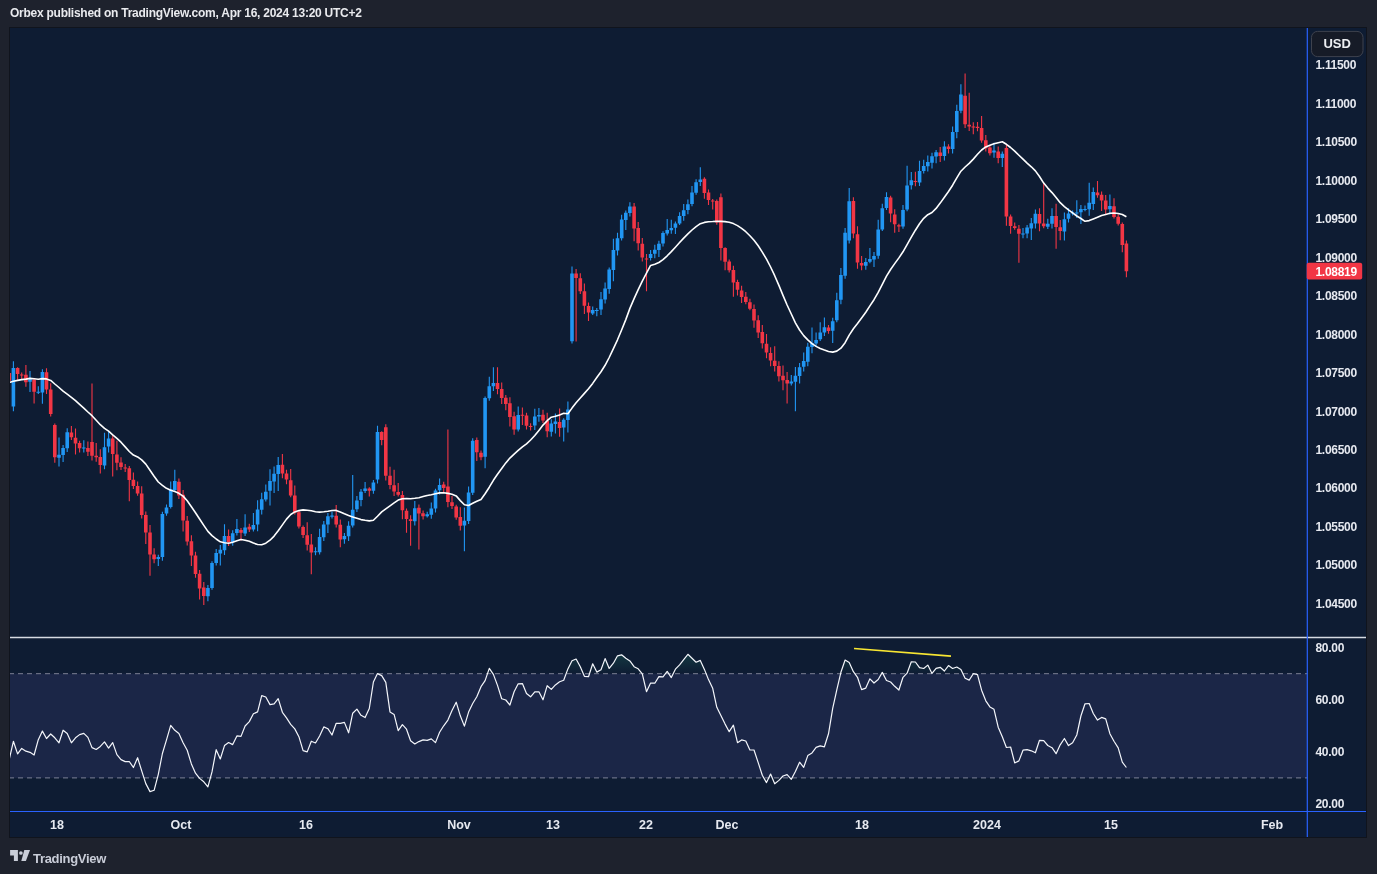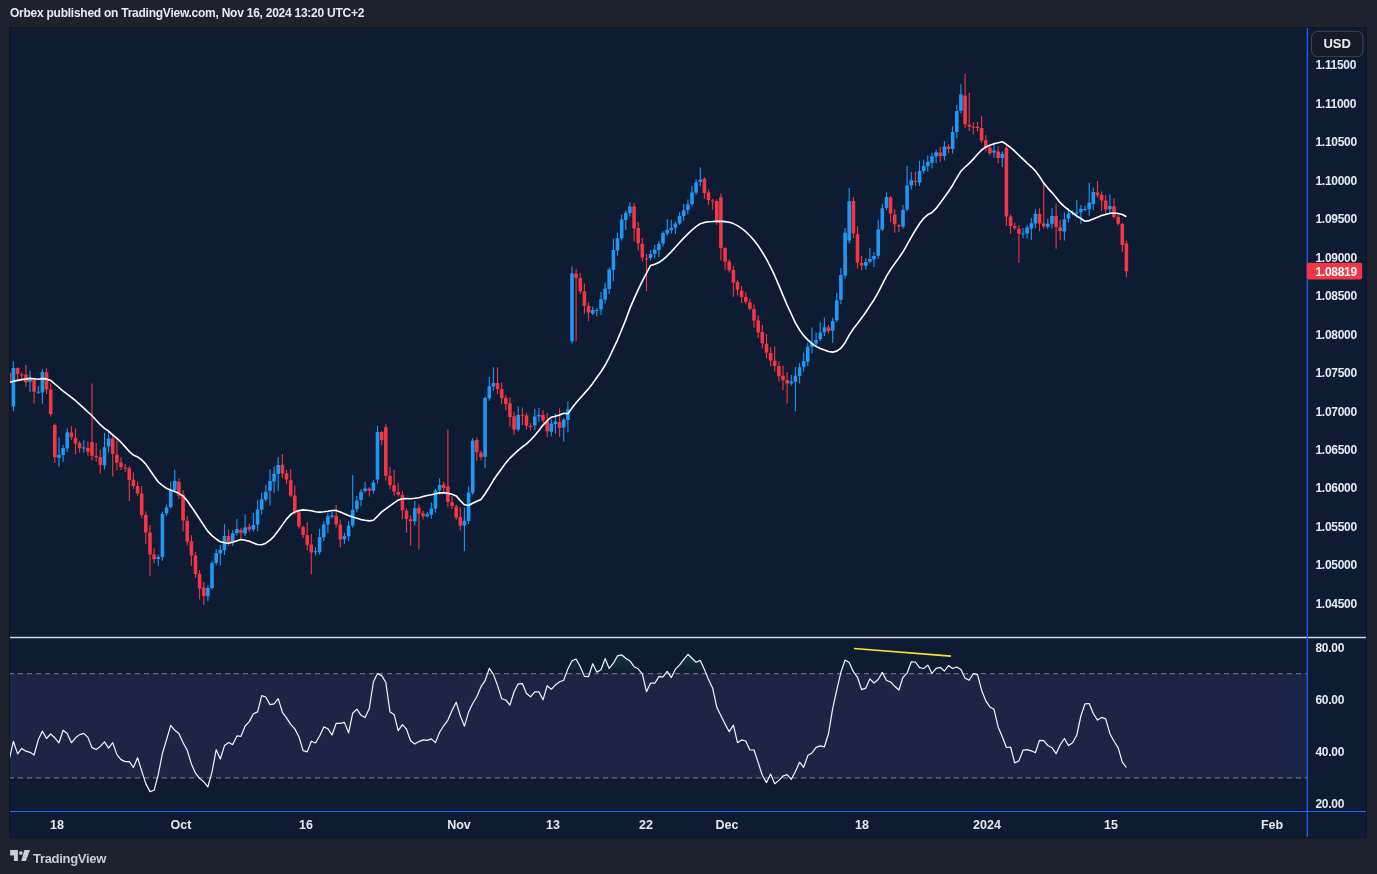--- a/index.html
+++ b/index.html
@@ -3,21 +3,21 @@
 <style>
 html,body{margin:0;padding:0;background:#1e222d;width:1377px;height:874px;overflow:hidden;
 font-family:"Liberation Sans",sans-serif;}
 #top{position:absolute;left:0;top:0;width:1377px;height:27px;background:#1e222d;}
 #top span{position:absolute;left:10px;top:6px;font-size:12px;font-weight:700;color:#e9eaee;letter-spacing:-0.25px;}
 #chart{position:absolute;left:9px;top:27px;width:1358px;height:811px;}
 #logo{position:absolute;left:9px;top:849px;width:200px;height:25px;}
 </style></head>
 <body>
 <div id="top">
-    <span>Orbex published on TradingView.com, Nov 16, 2024 13:20 UTC+2</span>
+    <span>Orbex published on TradingView.com, Apr 16, 2024 13:20 UTC+2</span>
   </div>
 <div id="chart">
 <svg width="1358" height="811" viewBox="0 0 1358 811" style="display:block">
 <defs>
         <linearGradient id="og" x1="0" y1="568.5" x2="0" y2="646.7" gradientUnits="userSpaceOnUse">
           <stop offset="0" stop-color="#2ebd85" stop-opacity="0.7"></stop>
           <stop offset="1" stop-color="#2ebd85" stop-opacity="0"></stop>
         </linearGradient>
       </defs>
 <rect x="0" y="0" width="1358" height="811" fill="#0e1c33"></rect>

